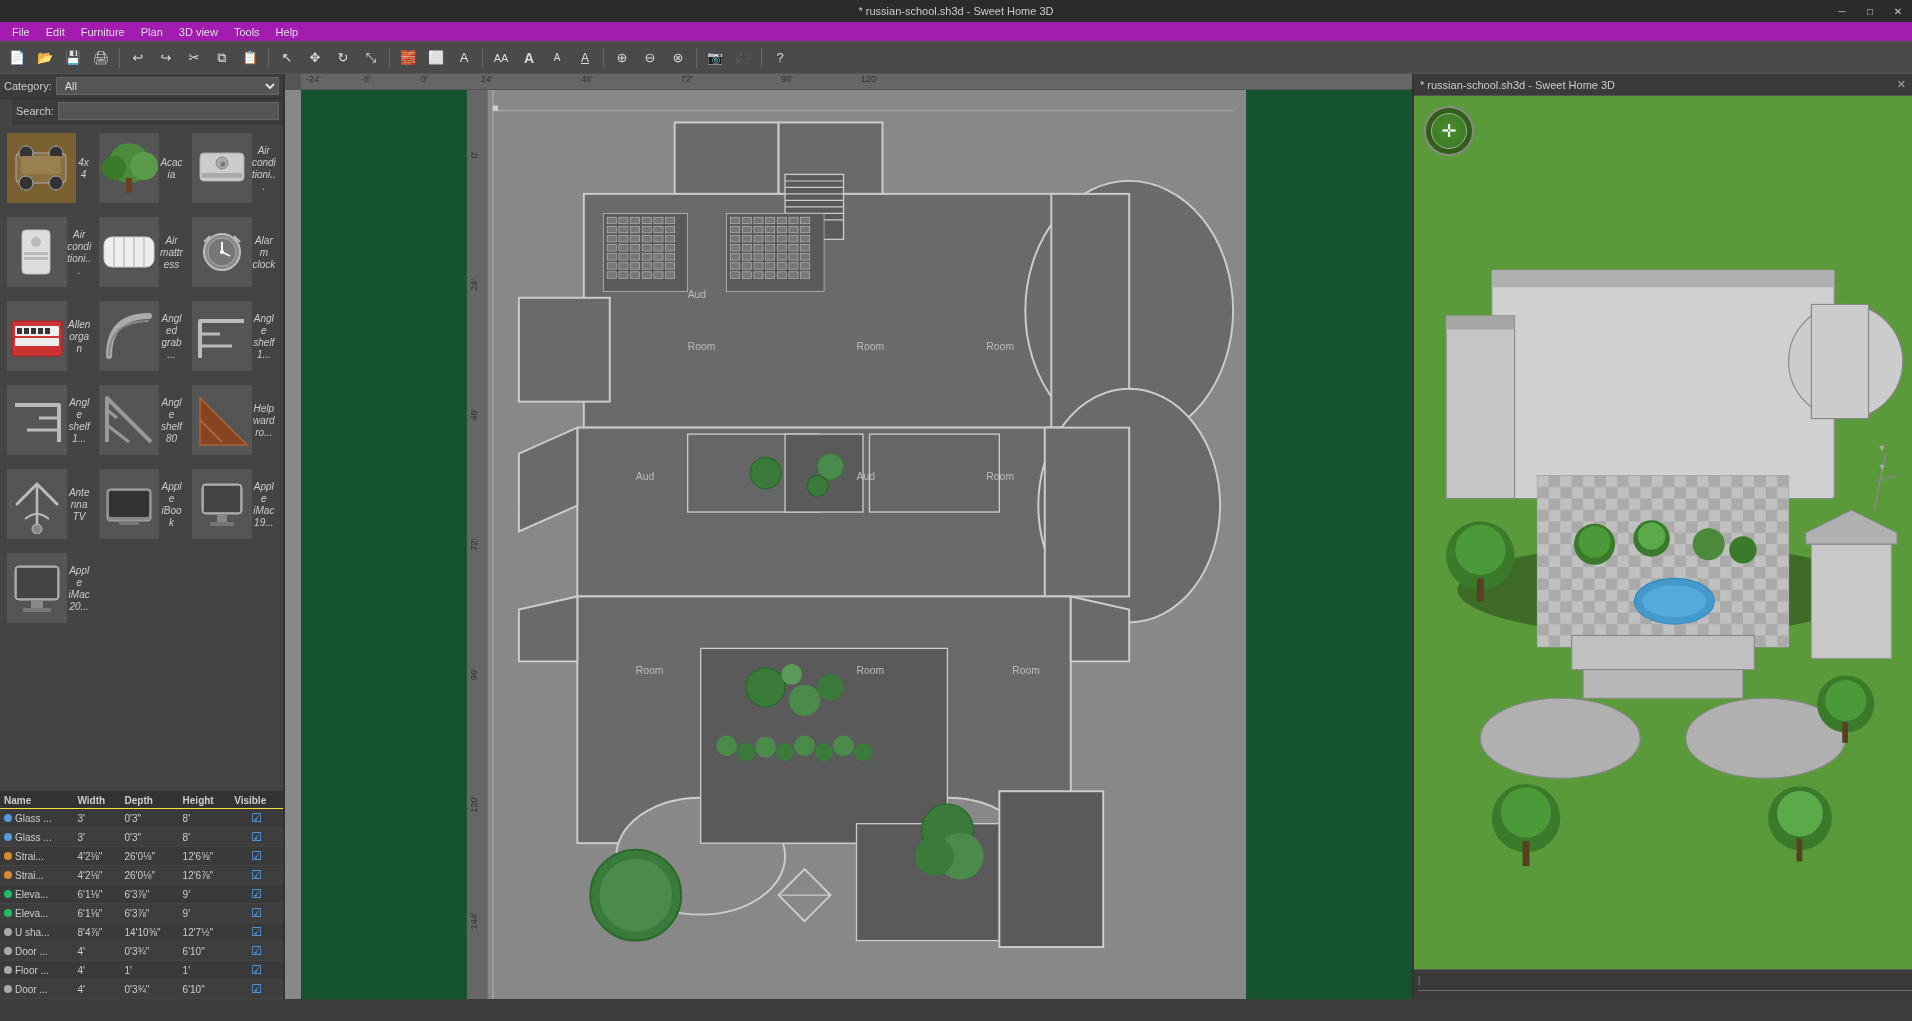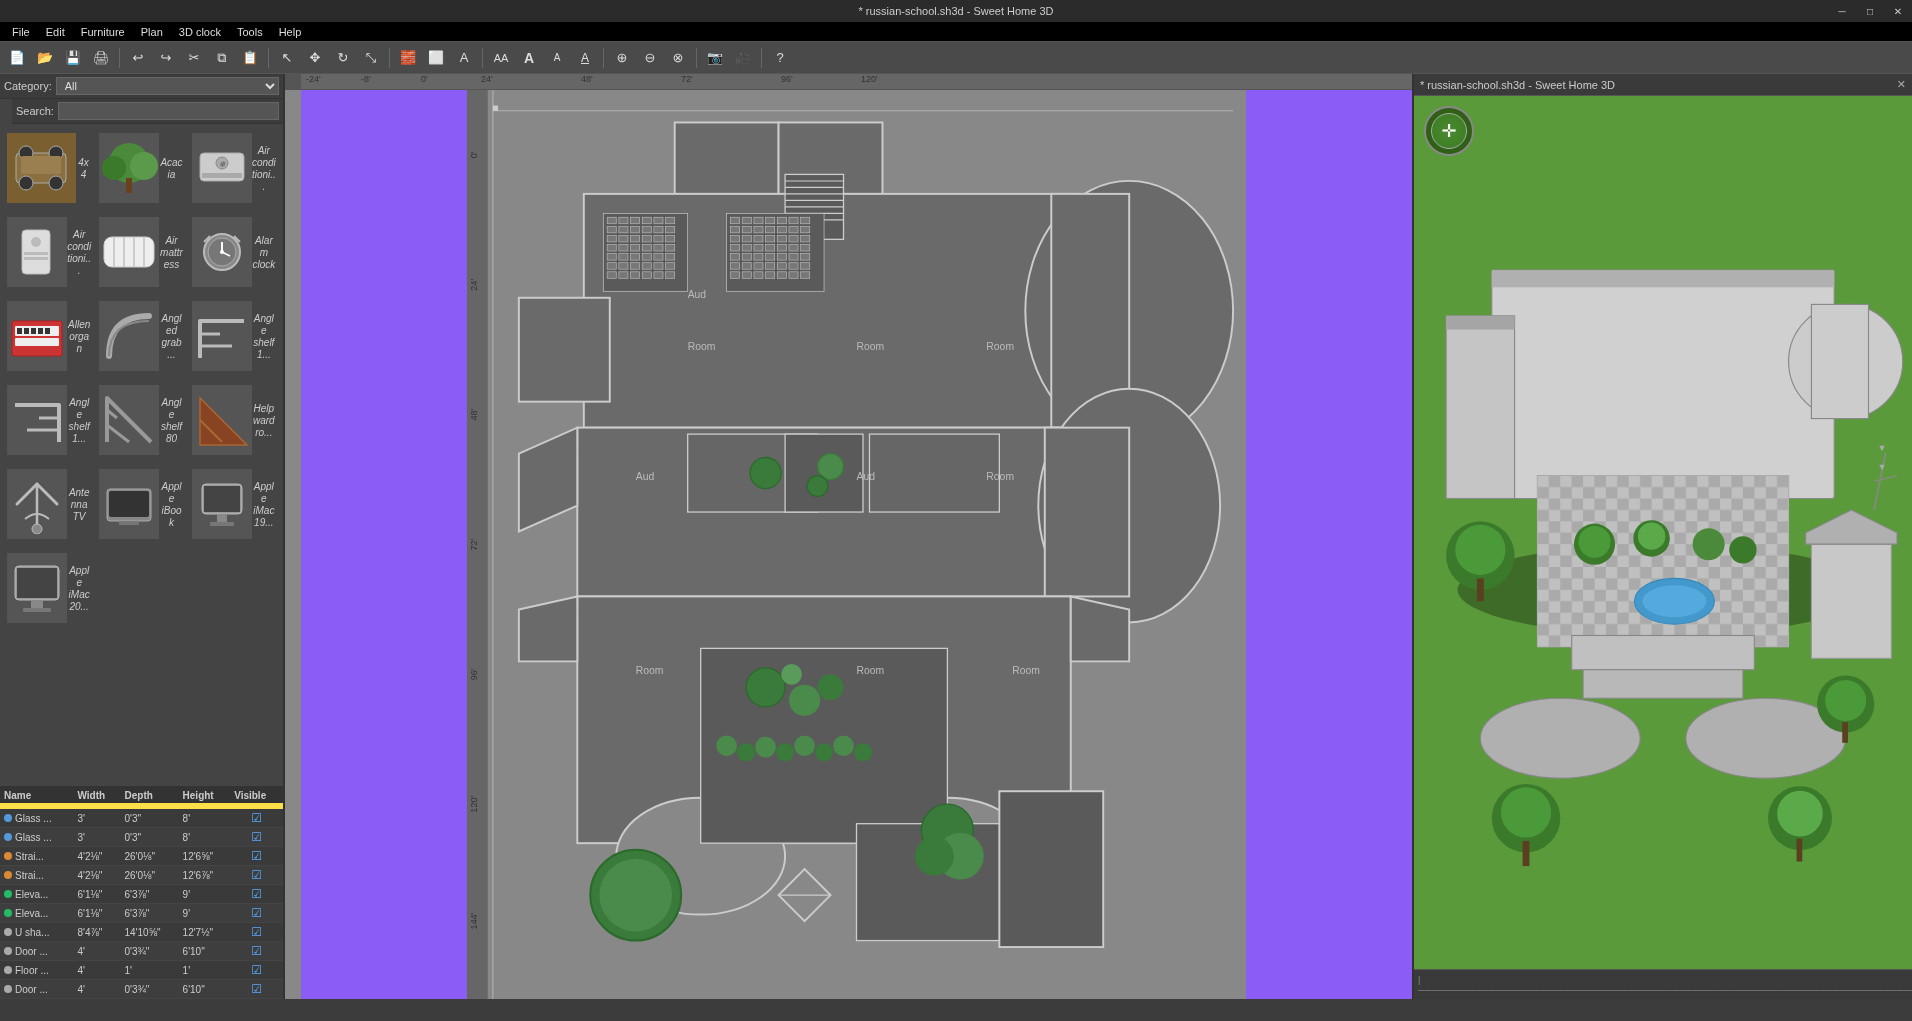--- a/index.html
+++ b/index.html
@@ -28,21 +28,21 @@
       height: 22px;
       display: flex;
       align-items: center;
       justify-content: center;
       cursor: pointer;
       font-size: 10px;
     }
 
     
     #menu-bar {
-      background: #000000;
+      background: #a21caf;
       height: 20px;
       display: flex;
       align-items: center;
       padding: 0 4px;
       border-bottom: 1px solid #555;
     }
     .menu-item {
       padding: 2px 8px;
       cursor: pointer;
       color: #ddd;
@@ -153,21 +153,21 @@
     #props-table table {
       width: 100%;
       border-collapse: collapse;
       font-size: 10px;
     }
     #props-table thead th {
       background: #333;
       color: #ccc;
       padding: 2px 4px;
       text-align: left;
-      border-bottom: 6px solid #fde047;
+      border-bottom: 1px solid #fde047;
       position: sticky; top: 0;
     }
     #props-table tbody tr:nth-child(even) { background: #3e3e3e; }
     #props-table tbody tr:nth-child(odd) { background: #3a3a3a; }
     #props-table tbody td {
       padding: 2px 4px; border-bottom: 1px solid #444; color: #ccc;
       white-space: nowrap; overflow: hidden; text-overflow: ellipsis;
     }
     .check-cell { text-align: center; }
     .check-yes { color: #5af; font-size: 12px; }
@@ -216,21 +216,21 @@
     }
     .ruler-mark {
       position: absolute;
       font-size: 9px;
       color: #333;
     }
     .floor-plan-canvas {
       position: absolute;
       top: 16px; left: 16px;
       right: 0; bottom: 0;
-      background: #8b5cf6;
+      background: #14532d;
     }
     
     #fp-svg {
       width: 100%;
       height: 100%;
     }
 
     
     #right-panel {
       width: 500px;
@@ -316,21 +316,21 @@
     <div class="win-btn">□</div>
     <div class="win-btn close">✕</div>
   </div>
 </div>
 
 <div id="menu-bar">
   <div class="menu-item">File</div>
   <div class="menu-item">Edit</div>
   <div class="menu-item">Furniture</div>
   <div class="menu-item">Plan</div>
-  <div class="menu-item">3D clock</div>
+  <div class="menu-item">3D view</div>
   <div class="menu-item">Tools</div>
   <div class="menu-item">Help</div>
 </div>
 
 <div id="toolbar">
   <div class="tb-btn" title="New">📄</div>
   <div class="tb-btn" title="Open">📂</div>
   <div class="tb-btn" title="Save">💾</div>
   <div class="tb-btn" title="Print">🖨</div>
   <div class="tb-sep"></div>

